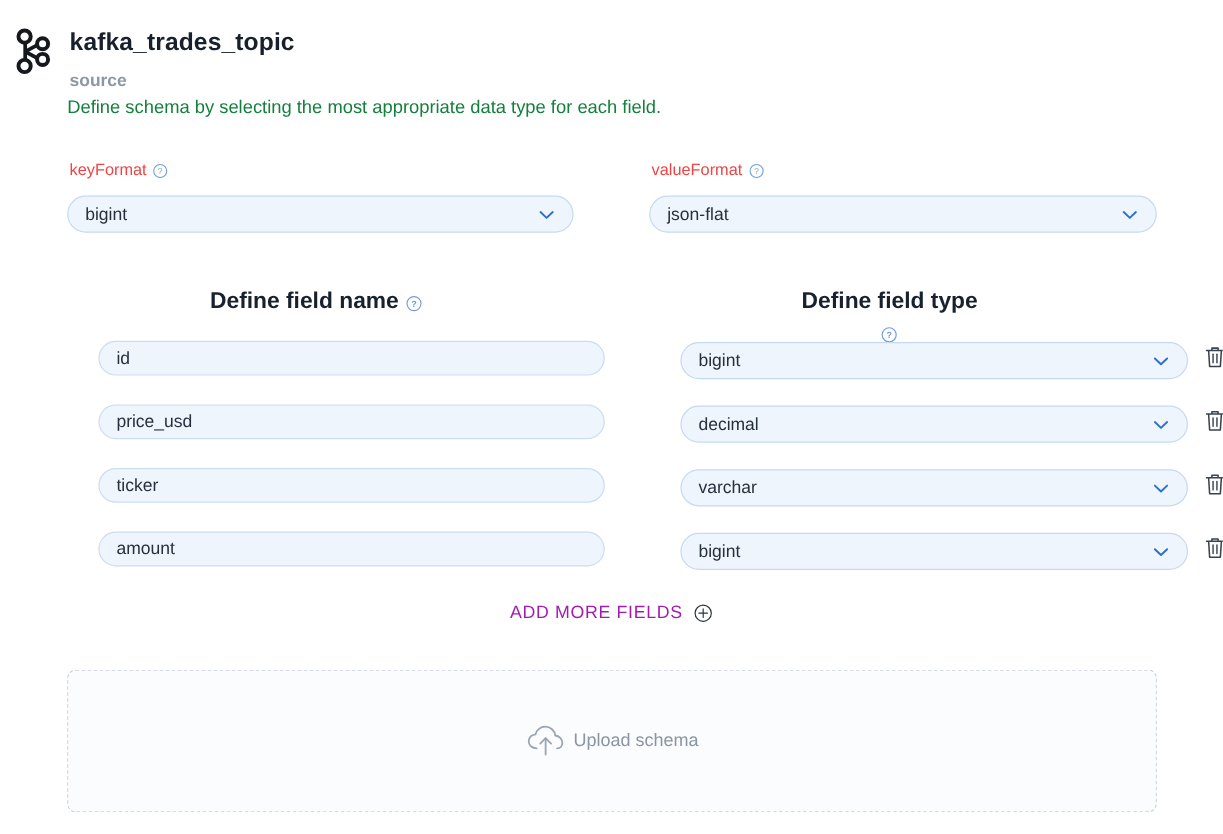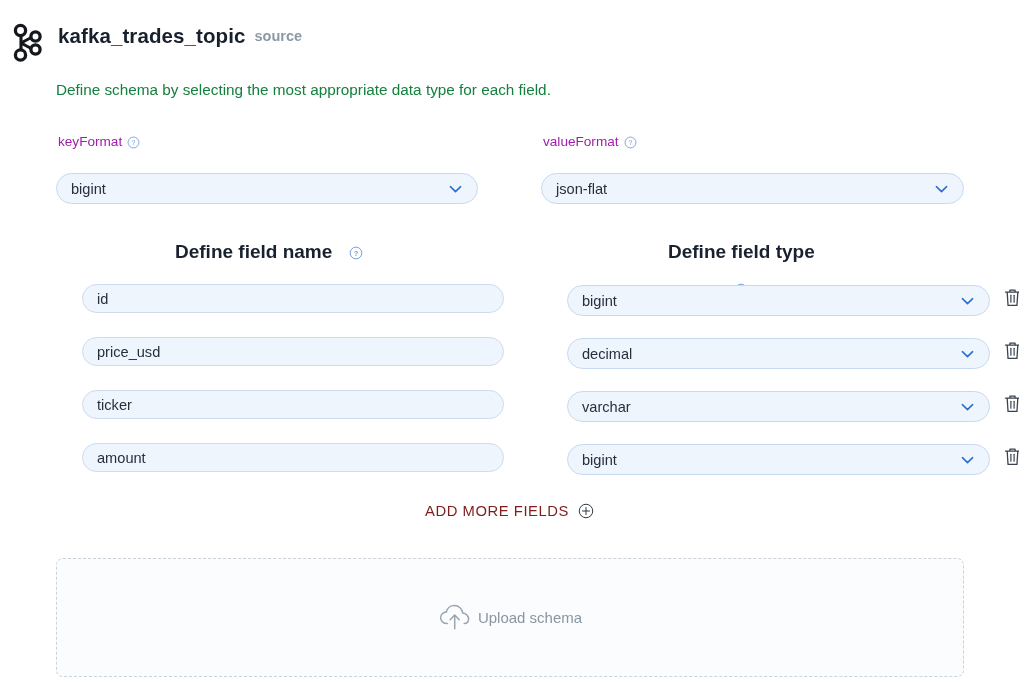--- a/index.html
+++ b/index.html
@@ -31,23 +31,24 @@
   }
   .kafka-logo {
     width: 38px;
     height: 42px;
     margin-left: 8px;
     flex: 0 0 auto;
   }
   .title-wrap {
     margin-left: 12px;
     display: flex;
-    align-items: center;
+    align-items: flex-start;
     gap: 9px;
     padding-top: 1px;
+    flex-direction: column;
   }
   .title {
     font-size: 20.5px;
     font-weight: bold;
     color: #17202c;
     letter-spacing: 0.1px;
     line-height: 26px;
   }
   .title-sub {
     font-size: 14.5px;
@@ -74,23 +75,23 @@
   }
   .fmt-col { position: absolute; top: 0; }
   .fmt-col.left  { left: 56px;  width: 422px; }
   .fmt-col.right { left: 541px; width: 423px; }
 
   .fmt-label {
     display: flex;
     align-items: center;
     gap: 5px;
     font-size: 13.6px;
-    color: #a21caf;
+    color: #ef4444;
     line-height: 18px;
-    margin-bottom: 22px;
+    margin-bottom: 12px;
     padding-left: 2px;
   }
 
   .select-box {
     position: relative;
     height: 31px;
     border: 1px solid #c6d9f2;
     border-radius: 16px;
     background: #eff5fd;
     display: flex;
@@ -110,21 +111,21 @@
     height: 17px;
     display: block;
   }
 
   
   .col-heads { position: absolute; left: 0; top: 240px; width: 1019px; }
   .col-head {
     position: absolute;
     display: flex;
     align-items: center;
-    gap: 17px;
+    gap: 6px;
     font-size: 19px;
     font-weight: bold;
     color: #18222f;
     line-height: 24px;
   }
   .col-head.name { left: 175px; }
   .col-head.type { left: 668px; flex-direction: column; }
   .col-head .help { margin-top: 2px; }
 
   
@@ -176,21 +177,21 @@
   }
   .add-more-inner {
     display: flex;
     align-items: center;
     gap: 9px;
     cursor: pointer;
     user-select: none;
   }
   .add-more-label {
     font-size: 14.8px;
-    color: #7f1d1d;
+    color: #a21caf;
     letter-spacing: 0.55px;
     line-height: 20px;
   }
 
   
   .upload-zone {
     position: absolute;
     left: 56px;
     top: 558px;
     width: 908px;

